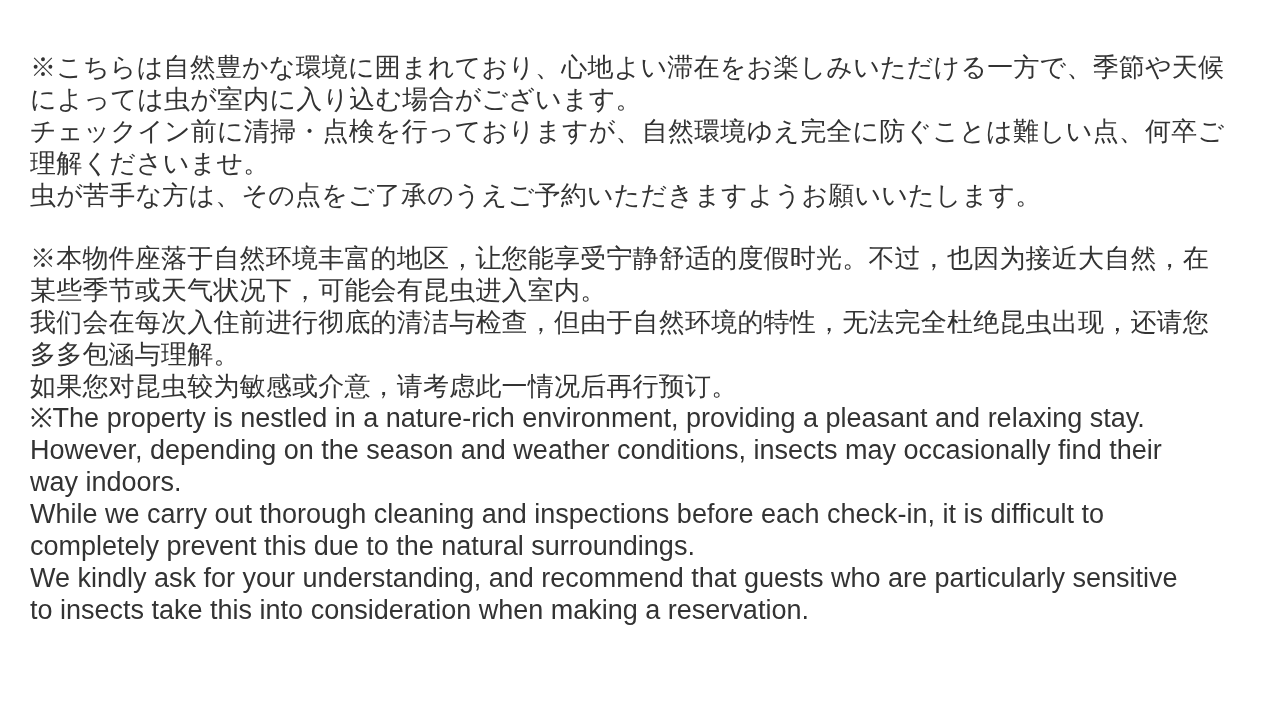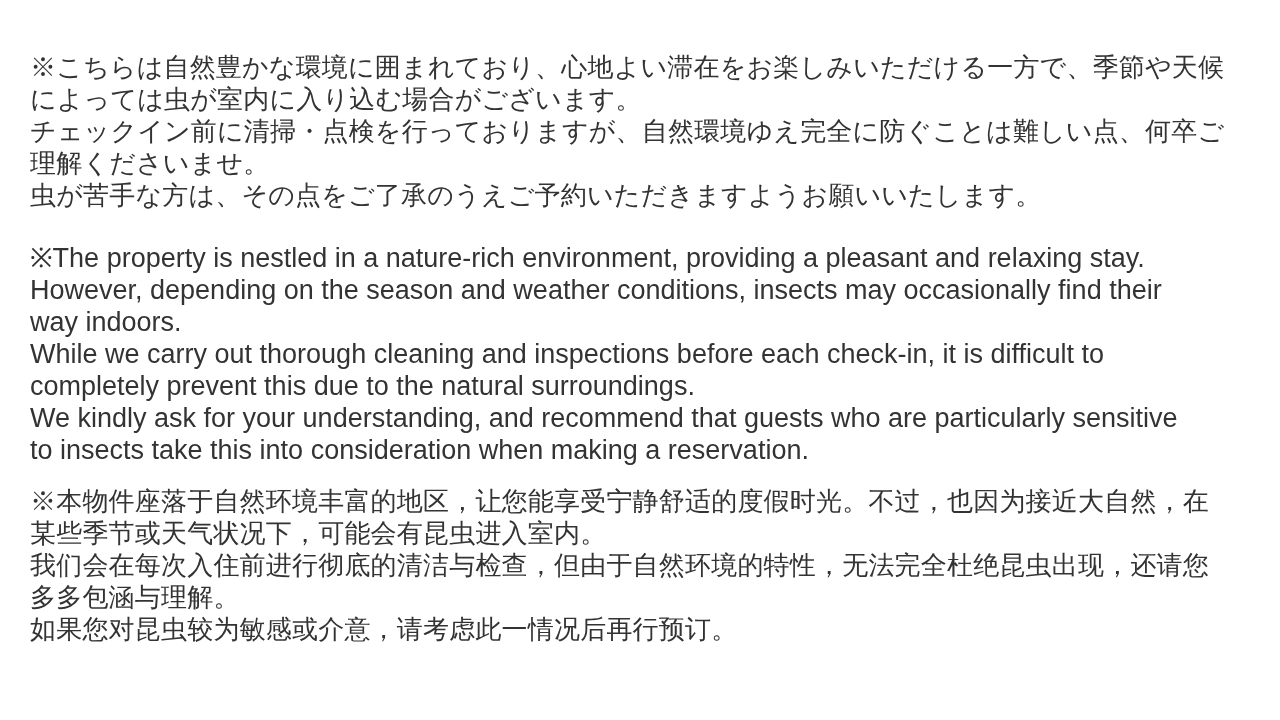--- a/index.html
+++ b/index.html
@@ -43,26 +43,26 @@
 </head>
 <body style="--bg-color: #ffffff; --text-color: #333333;">
 
 <div class="page">
   <p class="notice-para ja" lang="ja">※こちらは自然豊かな環境に囲まれており、心地よい滞在をお楽しみいただける一方で、季節や天候
 によっては虫が室内に入り込む場合がございます。
 チェックイン前に清掃・点検を行っておりますが、自然環境ゆえ完全に防ぐことは難しい点、何卒ご
 理解くださいませ。
 虫が苦手な方は、その点をご了承のうえご予約いただきますようお願いいたします。</p>
 
+  <p class="notice-para zh" lang="zh">※本物件座落于自然环境丰富的地区，让您能享受宁静舒适的度假时光。不过，也因为接近大自然，在
+某些季节或天气状况下，可能会有昆虫进入室内。
+我们会在每次入住前进行彻底的清洁与检查，但由于自然环境的特性，无法完全杜绝昆虫出现，还请您
+多多包涵与理解。
+如果您对昆虫较为敏感或介意，请考虑此一情况后再行预订。</p>
+
   <p class="notice-para en" lang="en">※The property is nestled in a nature-rich environment, providing a pleasant and relaxing stay.
 However, depending on the season and weather conditions, insects may occasionally find their
 way indoors.
 While we carry out thorough cleaning and inspections before each check-in, it is difficult to
 completely prevent this due to the natural surroundings.
 We kindly ask for your understanding, and recommend that guests who are particularly sensitive
 to insects take this into consideration when making a reservation.</p>
-
-  <p class="notice-para zh" lang="zh">※本物件座落于自然环境丰富的地区，让您能享受宁静舒适的度假时光。不过，也因为接近大自然，在
-某些季节或天气状况下，可能会有昆虫进入室内。
-我们会在每次入住前进行彻底的清洁与检查，但由于自然环境的特性，无法完全杜绝昆虫出现，还请您
-多多包涵与理解。
-如果您对昆虫较为敏感或介意，请考虑此一情况后再行预订。</p>
 </div>
 
 </body></html>

